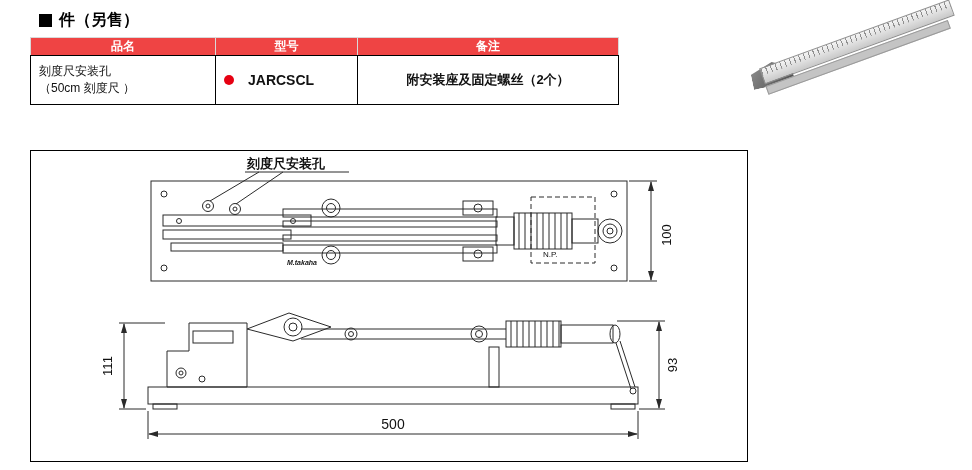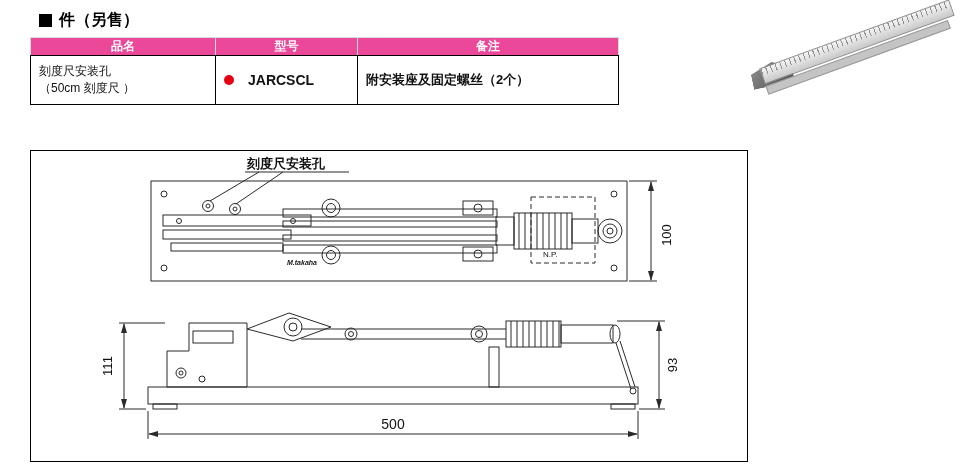--- a/index.html
+++ b/index.html
@@ -9,28 +9,28 @@
   
   .section-title{position:absolute;display:flex;align-items:center;gap:7px;
                  font-size:16px;font-weight:bold;color:#000;}
   .sq{width:13px;height:13px;background:#000;display:inline-block;}
   #title-parts{left:30px;top:10px;margin-left:9px;}
   #title-outline{left:30px;top:126px;}
 
   
   table.parts{position:absolute;left:30px;top:37px;border-collapse:collapse;table-layout:fixed;
               width:588px;font-size:12px;}
-  table.parts th{background:#ec4899;color:#fff;font-weight:bold;height:17px;
+  table.parts th{background:#ef4444;color:#fff;font-weight:bold;height:17px;
                  border:1px solid #d9d9d9;border-bottom:1px solid #000;padding:0;font-size:12px;}
   table.parts td{border:1px solid #000;background:#fff;height:44px;vertical-align:middle;padding:2px 8px;}
   .col-name{width:185px;} .col-model{width:142px;} .col-note{width:261px;}
   .name-lines div{line-height:17px;}
   .model-cell{font-weight:bold;font-size:14px;display:flex;align-items:center;gap:14px;}
   .dot{width:10px;height:10px;border-radius:50%;background:#e60012;display:inline-block;flex:0 0 auto;}
-  .note-cell{font-weight:bold;font-size:13px;}
+  .note-cell{font-weight:bold;font-size:13px;text-align:center;}
 
   
   .photo{position:absolute;left:740px;top:0;width:230px;height:112px;}
   .ruler-main{position:absolute;left:22px;top:68px;width:200px;height:15px;border:1px solid #8f8f8f;
       background:repeating-linear-gradient(90deg,#8f8f8f 0 1px,transparent 1px 5px) top/100% 45% no-repeat,
                  linear-gradient(#f5f5f5,#c9c9c9);
       transform:rotate(-20deg);transform-origin:0 50%;}
   .ruler-second{position:absolute;left:27px;top:86px;width:192px;height:7px;background:#c4c4c4;
       border:1px solid #9a9a9a;transform:rotate(-20deg);transform-origin:0 50%;}
   .bracket{position:absolute;left:10px;top:52px;width:42px;height:34px;

